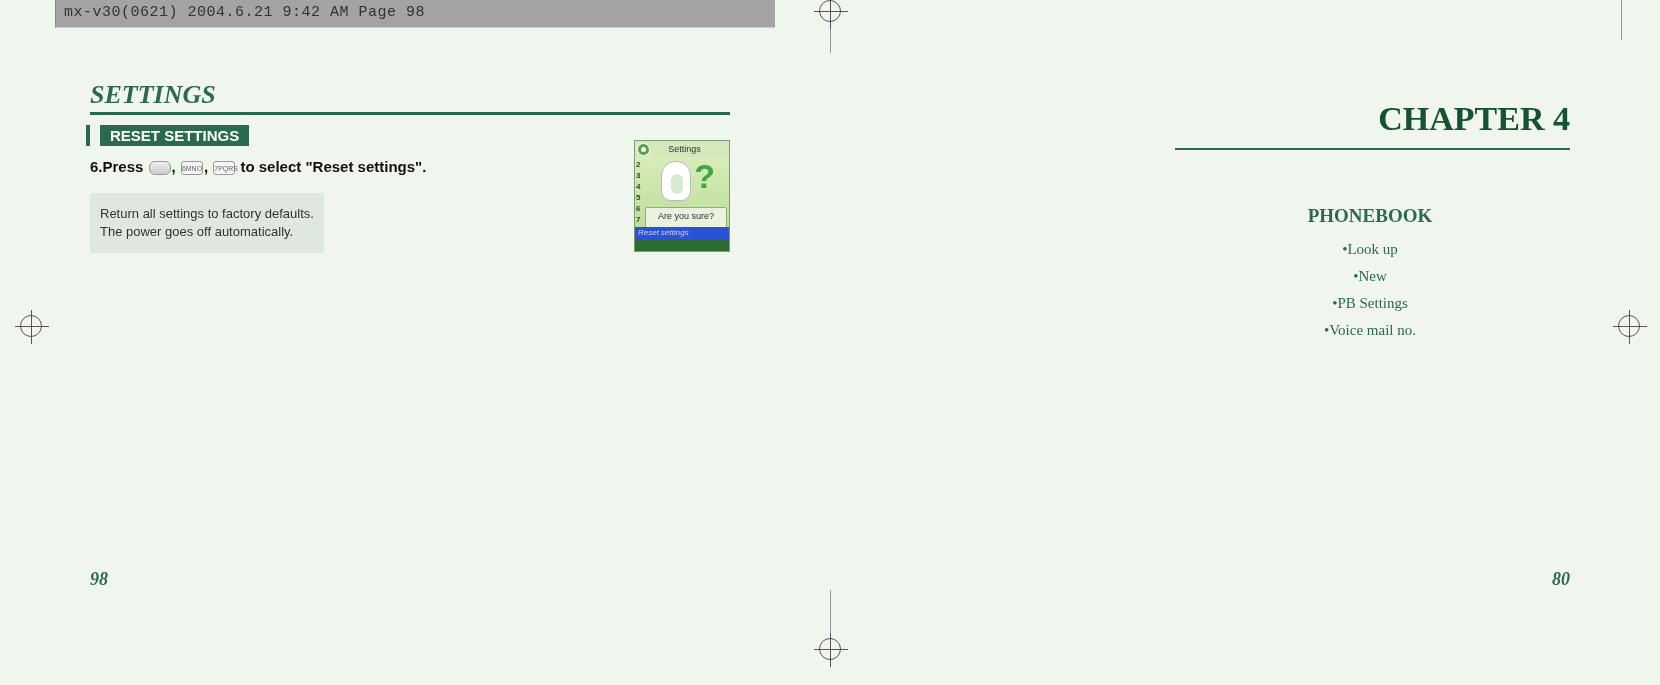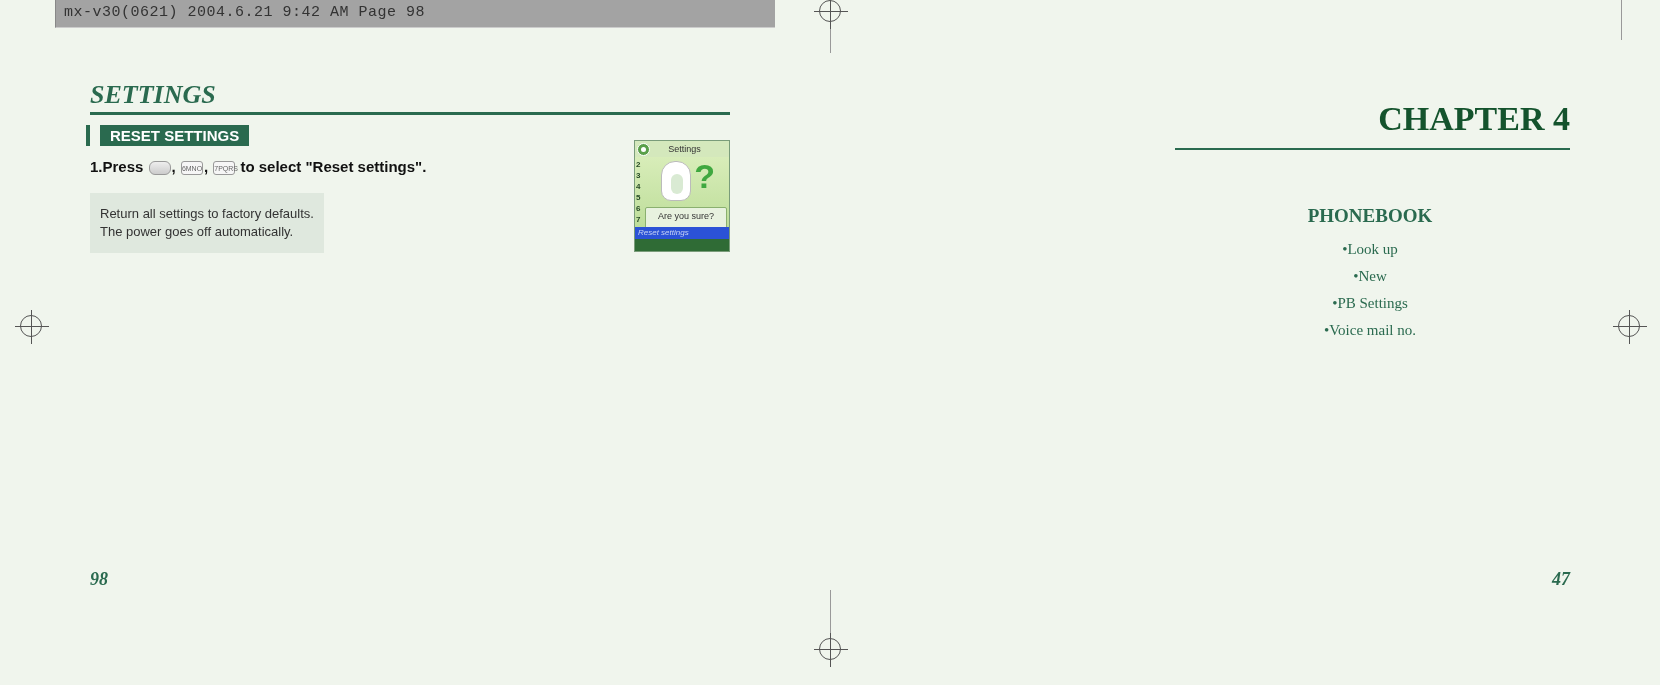--- a/index.html
+++ b/index.html
@@ -394,21 +394,21 @@
   <div class="crop-mark-bottom">
       <div class="crop-circle"></div>
     </div>
 
   <div class="left-page">
     <div class="settings-title">SETTINGS</div>
     <div class="title-underline"></div>
     <div class="reset-badge">RESET SETTINGS</div>
 
     <div class="instruction-line">
-      <span class="normal">1.Press </span>
+      <span class="normal">6.Press </span>
       <span class="key-icon phone"></span><span>,</span>
       <span class="key-icon">6MNO</span><span>,</span>
       <span class="key-icon">7PQRS</span>
       <span class="normal"> to select "Reset settings".</span>
     </div>
 
     <div class="note-box">
       <div>Return all settings to factory defaults.</div>
       <div>The power goes off automatically.</div>
     </div>
@@ -448,16 +448,16 @@
   <div class="right-page">
     <div class="chapter-title">CHAPTER 4</div>
     <div class="chapter-underline"></div>
 
     <div class="phonebook-heading">PHONEBOOK</div>
     <div class="toc-item">•Look up</div>
     <div class="toc-item">•New</div>
     <div class="toc-item">•PB Settings</div>
     <div class="toc-item">•Voice mail no.</div>
 
-    <div class="page-number-right">47</div>
+    <div class="page-number-right">80</div>
   </div>
 
 </div>
 
 </body></html>

